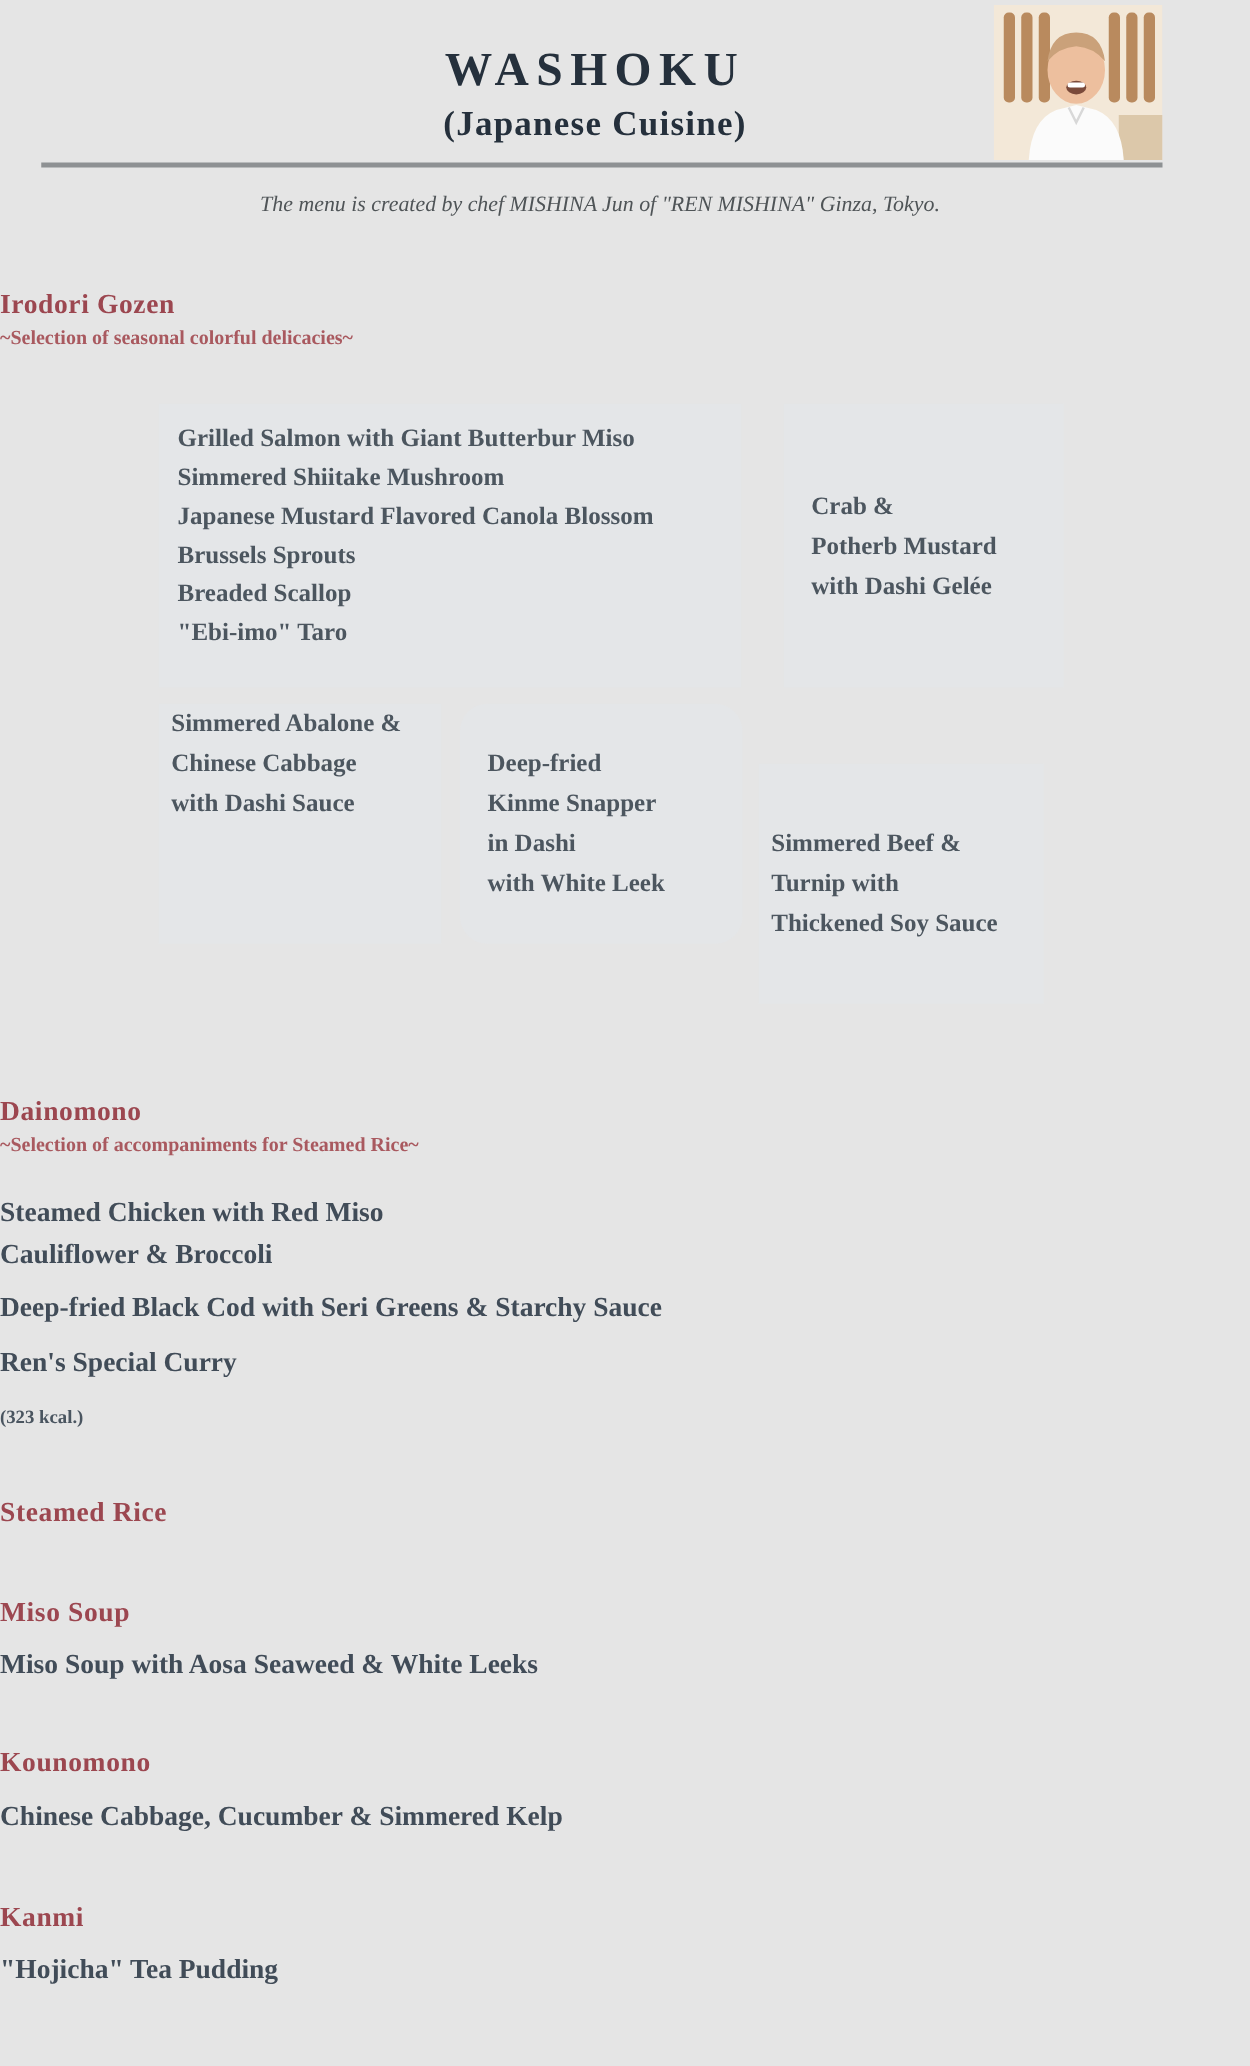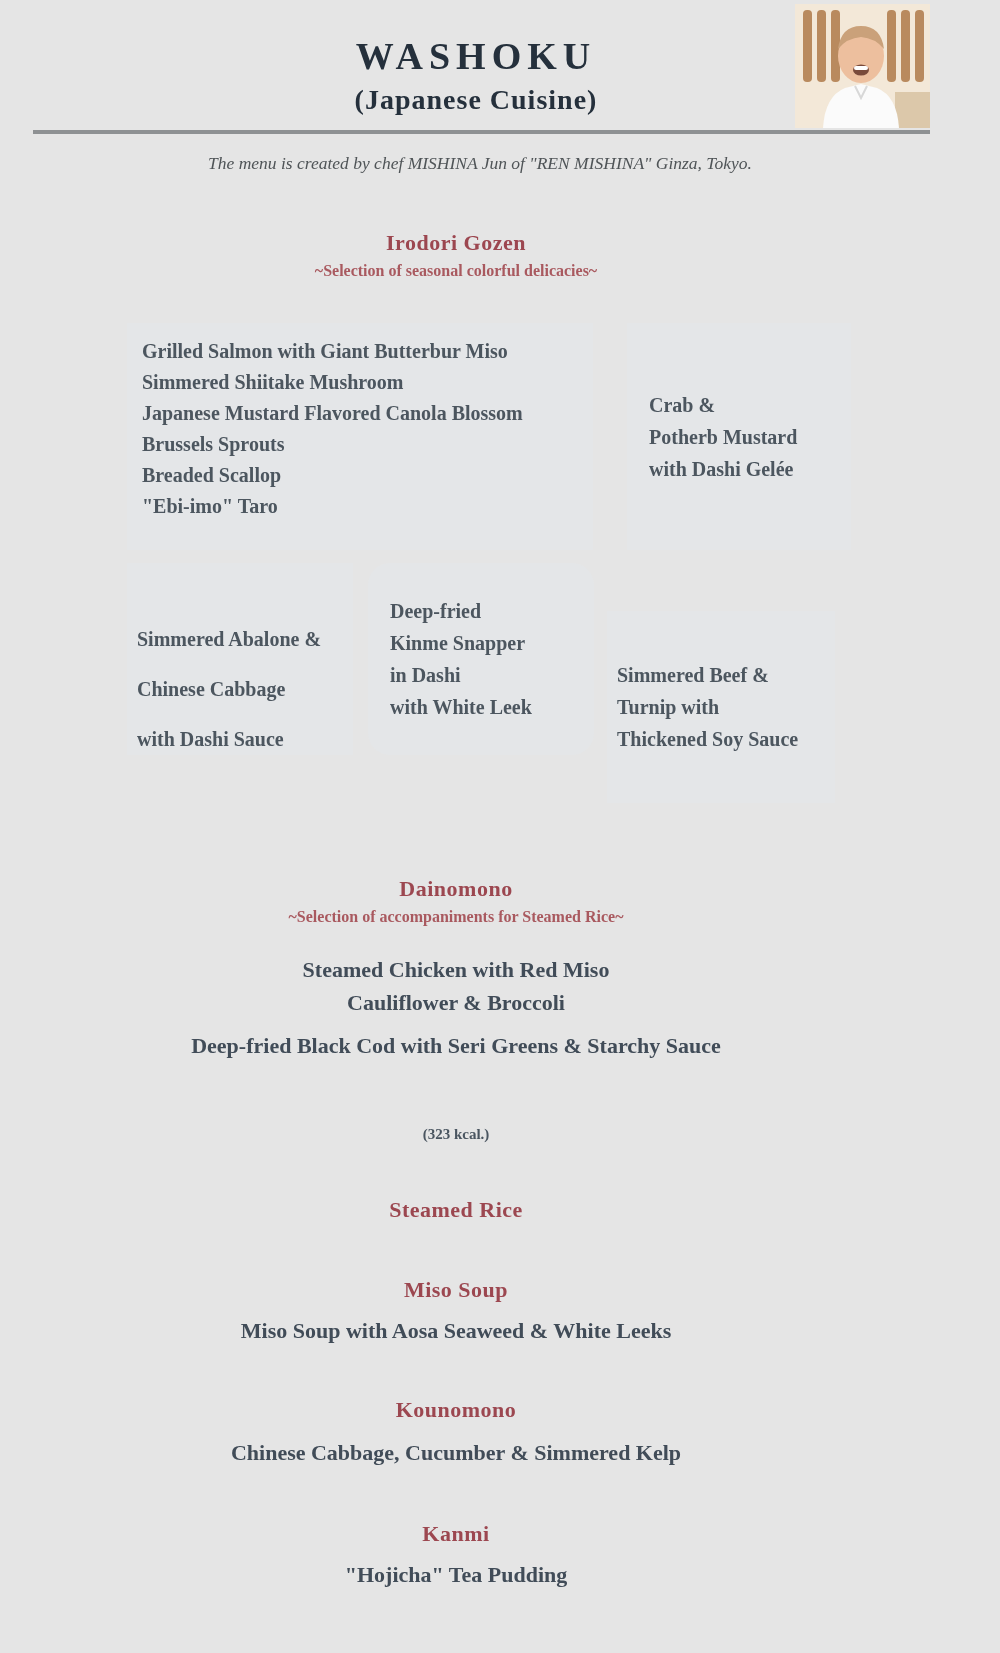--- a/index.html
+++ b/index.html
@@ -4,21 +4,21 @@
 <style>
   html,body { margin:0; padding:0; background:#ffffff; }
   .page {
     position:relative;
     width:1000px; height:1653px;
     background:#e5e5e5;
     font-family:"Liberation Serif", serif;
     overflow:hidden;
   }
   .abs { position:absolute; left:0; }
-  .ctr { width:912px; text-align:center; }
+  .ctr { width:912px; }
   .page-title {
     top:34px; width:952px; text-align:center;
     font-size:38px; font-weight:bold; letter-spacing:6px;
     color:#25303c;
   }
   .page-subtitle {
     top:84px; width:952px; text-align:center;
     font-size:28px; font-weight:bold; letter-spacing:1px;
     color:#25303c;
   }
@@ -47,21 +47,21 @@
   .box {
     background:#e4e6e8;
     color:#4c565f;
     font-size:20px; font-weight:bold;
     line-height:31px;
     box-sizing:border-box;
   }
   .box .bl { white-space:nowrap; }
   .boxA { width:466px; margin-right:14px; padding:13px 6px 0 15px; }
   .boxB { width:224px; display:flex; flex-direction:column; justify-content:center; padding-left:22px; line-height:32px; }
-  .boxC { width:226px; margin-right:15px; display:flex; flex-direction:column; justify-content:flex-end; padding-left:10px; line-height:32px;gap:18px; }
+  .boxC { width:226px; margin-right:15px; display:flex; flex-direction:column; justify-content:flex-start; padding-left:10px; line-height:32px; }
   .boxD { width:226px; margin-right:13px; display:flex; flex-direction:column; justify-content:center; padding-left:22px; line-height:32px;border-radius:22px; }
   .boxE { width:228px; display:flex; flex-direction:column; justify-content:center; padding-left:10px; line-height:32px;margin-top:48px; }
 </style>
 </head>
 <body>
 
 <div class="page">
 
   <div class="abs page-title">WASHOKU</div>
   <div class="abs page-subtitle">(Japanese Cuisine)</div>
@@ -125,20 +125,21 @@
       <div class="bl">Turnip with</div>
       <div class="bl">Thickened Soy Sauce</div>
     </div>
   </div>
 
   <div class="abs ctr sec-title" style="top:876px">Dainomono</div>
   <div class="abs ctr sec-note" style="top:908px">~Selection of accompaniments for Steamed Rice~</div>
   <div class="abs ctr menu-item" style="top:957px">Steamed Chicken with Red Miso</div>
   <div class="abs ctr menu-item" style="top:990px">Cauliflower &amp; Broccoli</div>
   <div class="abs ctr menu-item" style="top:1033px">Deep-fried Black Cod with Seri Greens &amp; Starchy Sauce</div>
+  <div class="abs ctr menu-item" style="top:1077px">Ren's Special Curry</div>
   <div class="abs ctr kcal" style="top:1126px">(323 kcal.)</div>
 
   <div class="abs ctr sec-title" style="top:1197px">Steamed Rice</div>
 
   <div class="abs ctr sec-title" style="top:1277px">Miso Soup</div>
   <div class="abs ctr menu-item" style="top:1318px">Miso Soup with Aosa Seaweed &amp; White Leeks</div>
 
   <div class="abs ctr sec-title" style="top:1397px">Kounomono</div>
   <div class="abs ctr menu-item" style="top:1440px">Chinese Cabbage, Cucumber &amp; Simmered Kelp</div>
 

